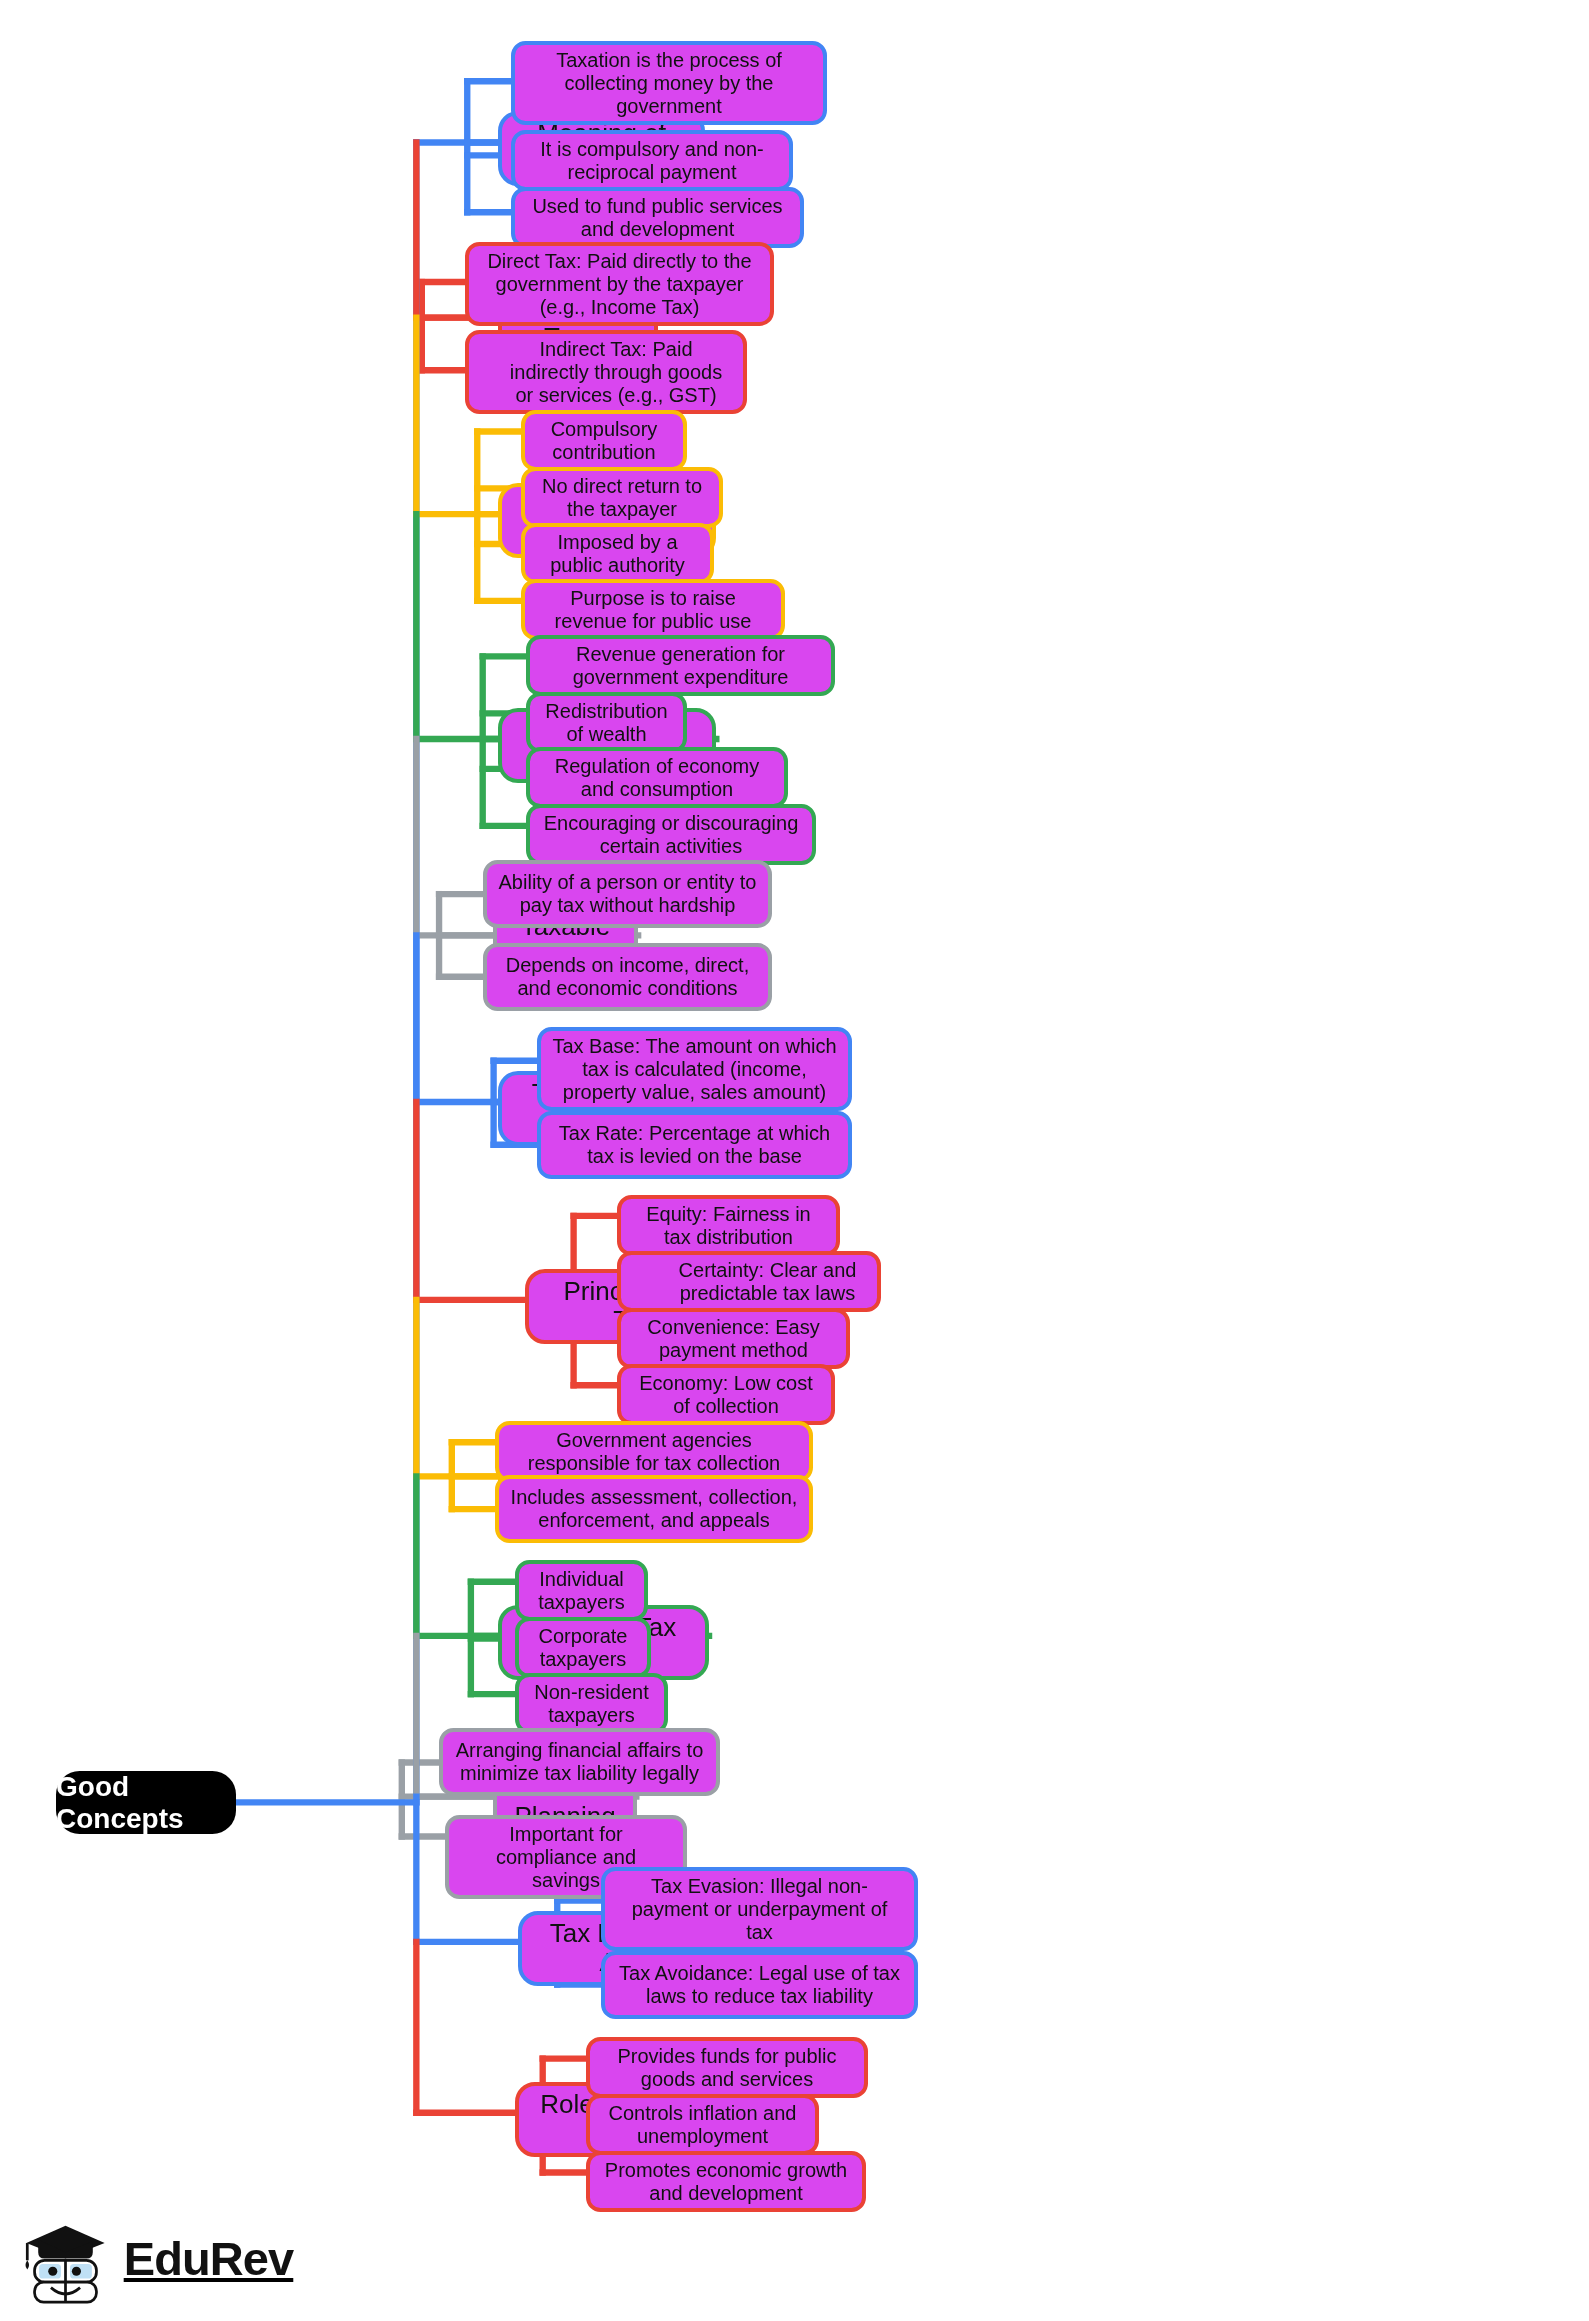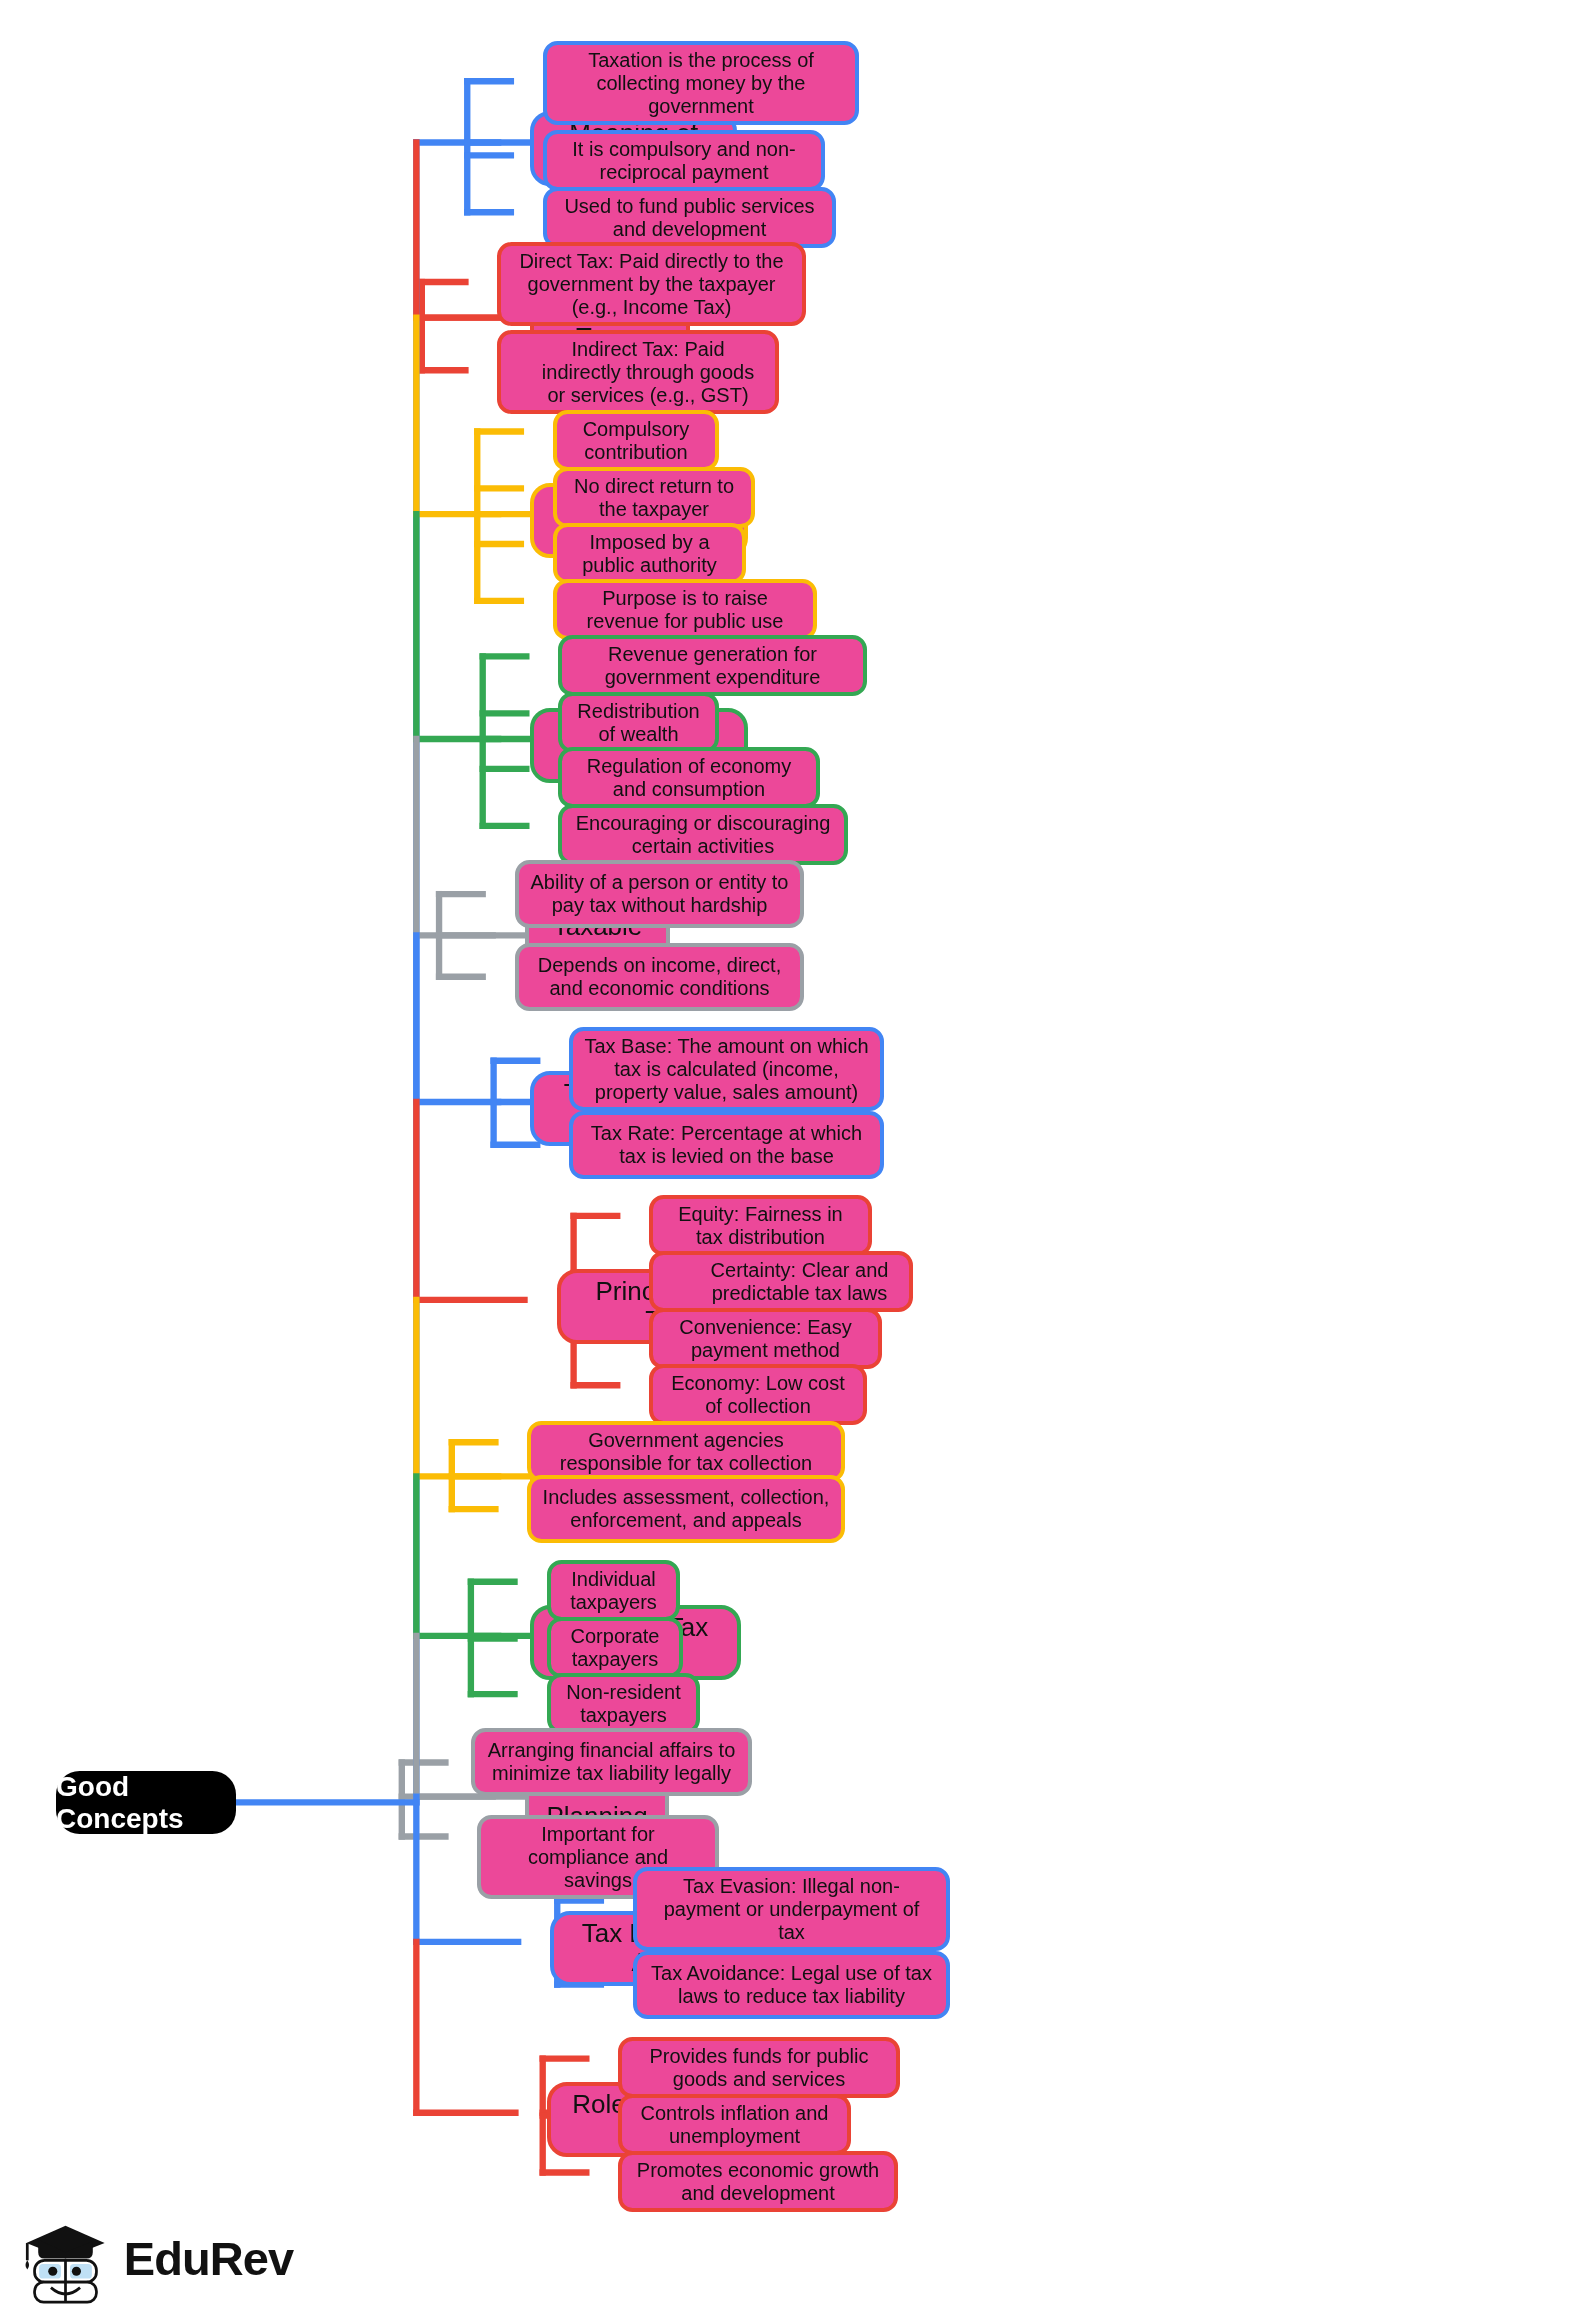--- a/index.html
+++ b/index.html
@@ -1,29 +1,29 @@
 <!DOCTYPE html>
 <html style="font-size:14.5px"><head>
 <meta charset="utf-8">
 <style>
   html,body{margin:0;padding:0;background:#fff;}
   body{width:1589px;height:2322px;position:relative;overflow:hidden;
        font-family:"Liberation Sans",sans-serif;}
   #map{position:absolute;left:0;top:0;width:1589px;height:2322px;}
-  .node{position:absolute;box-sizing:border-box;background:#ec4899;
+  .node{position:absolute;box-sizing:border-box;background:#d946ef;
         border-style:solid;border-width:4.5px;border-radius:14.5px;
         display:flex;align-items:center;justify-content:center;
-        text-align:center;color:#111;line-height:1.15;padding:3.6px 11px;margin-left:32px;}
+        text-align:center;color:#111;line-height:1.15;padding:3.6px 11px;}
   .l1{font-size:26px;border-radius:20px;}
   .l2{font-size:20px;}
   #root{position:absolute;background:#000;color:#fff;border-radius:23.6px;
         display:flex;align-items:center;justify-content:center;
         font-size:28px;font-weight:bold;}
   #logo{position:absolute;left:20px;top:2207px;width:300px;height:102px;
-        display:flex;align-items:center;gap:12.7px;}
+        display:flex;align-items:center;gap:12.7px;text-decoration:underline;}
   #logo-text{font-size:47px;font-weight:bold;color:#111;letter-spacing:-0.9px;}
 </style>
 </head>
 <body>
 
 <div id="map">
   <svg id="links" width="1589" height="2322" style="position:absolute;left:0;top:0;" viewBox="0 0 1748 2554">
       <path d="M458 156.6 L548 156.6" stroke="#4285F4" stroke-width="7" stroke-linecap="square" fill="none"></path>
       <path d="M776 156.6 L514 156.6" stroke="#4285F4" stroke-width="7" stroke-linecap="square" fill="none"></path>
       <path d="M514 89.262 L514 233.334" stroke="#4285F4" stroke-width="7" stroke-linecap="square" fill="none"></path>

